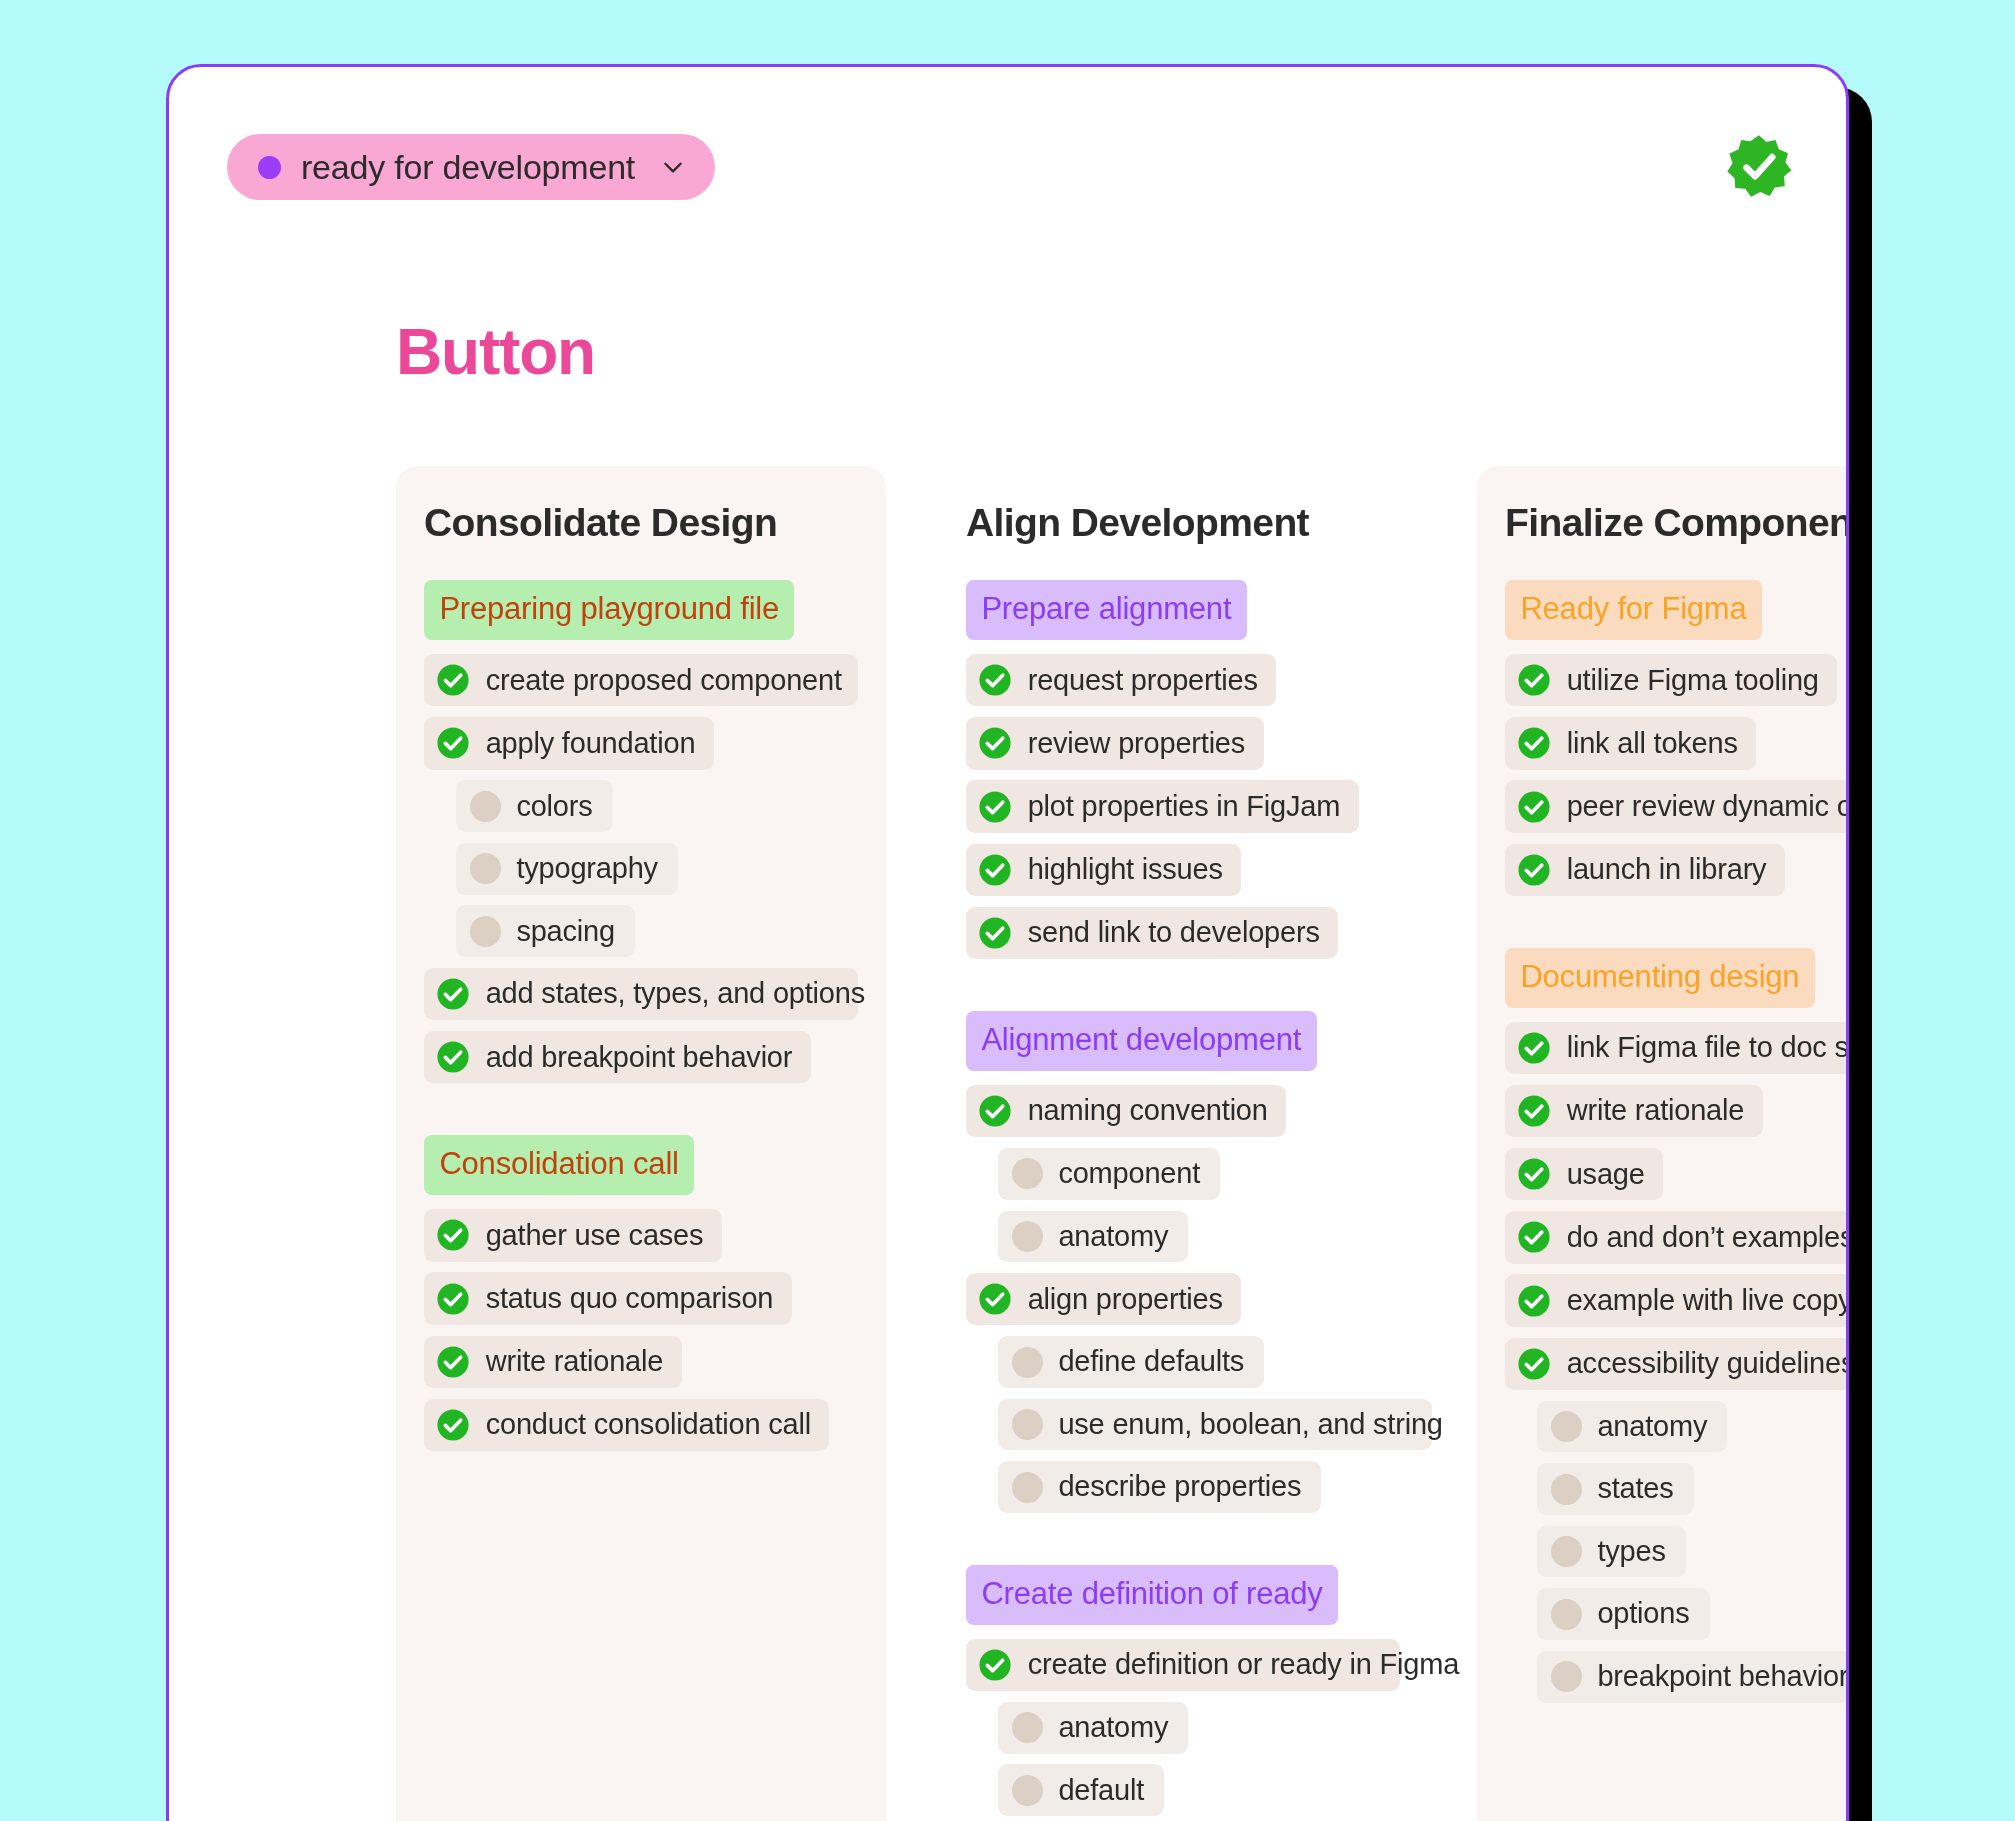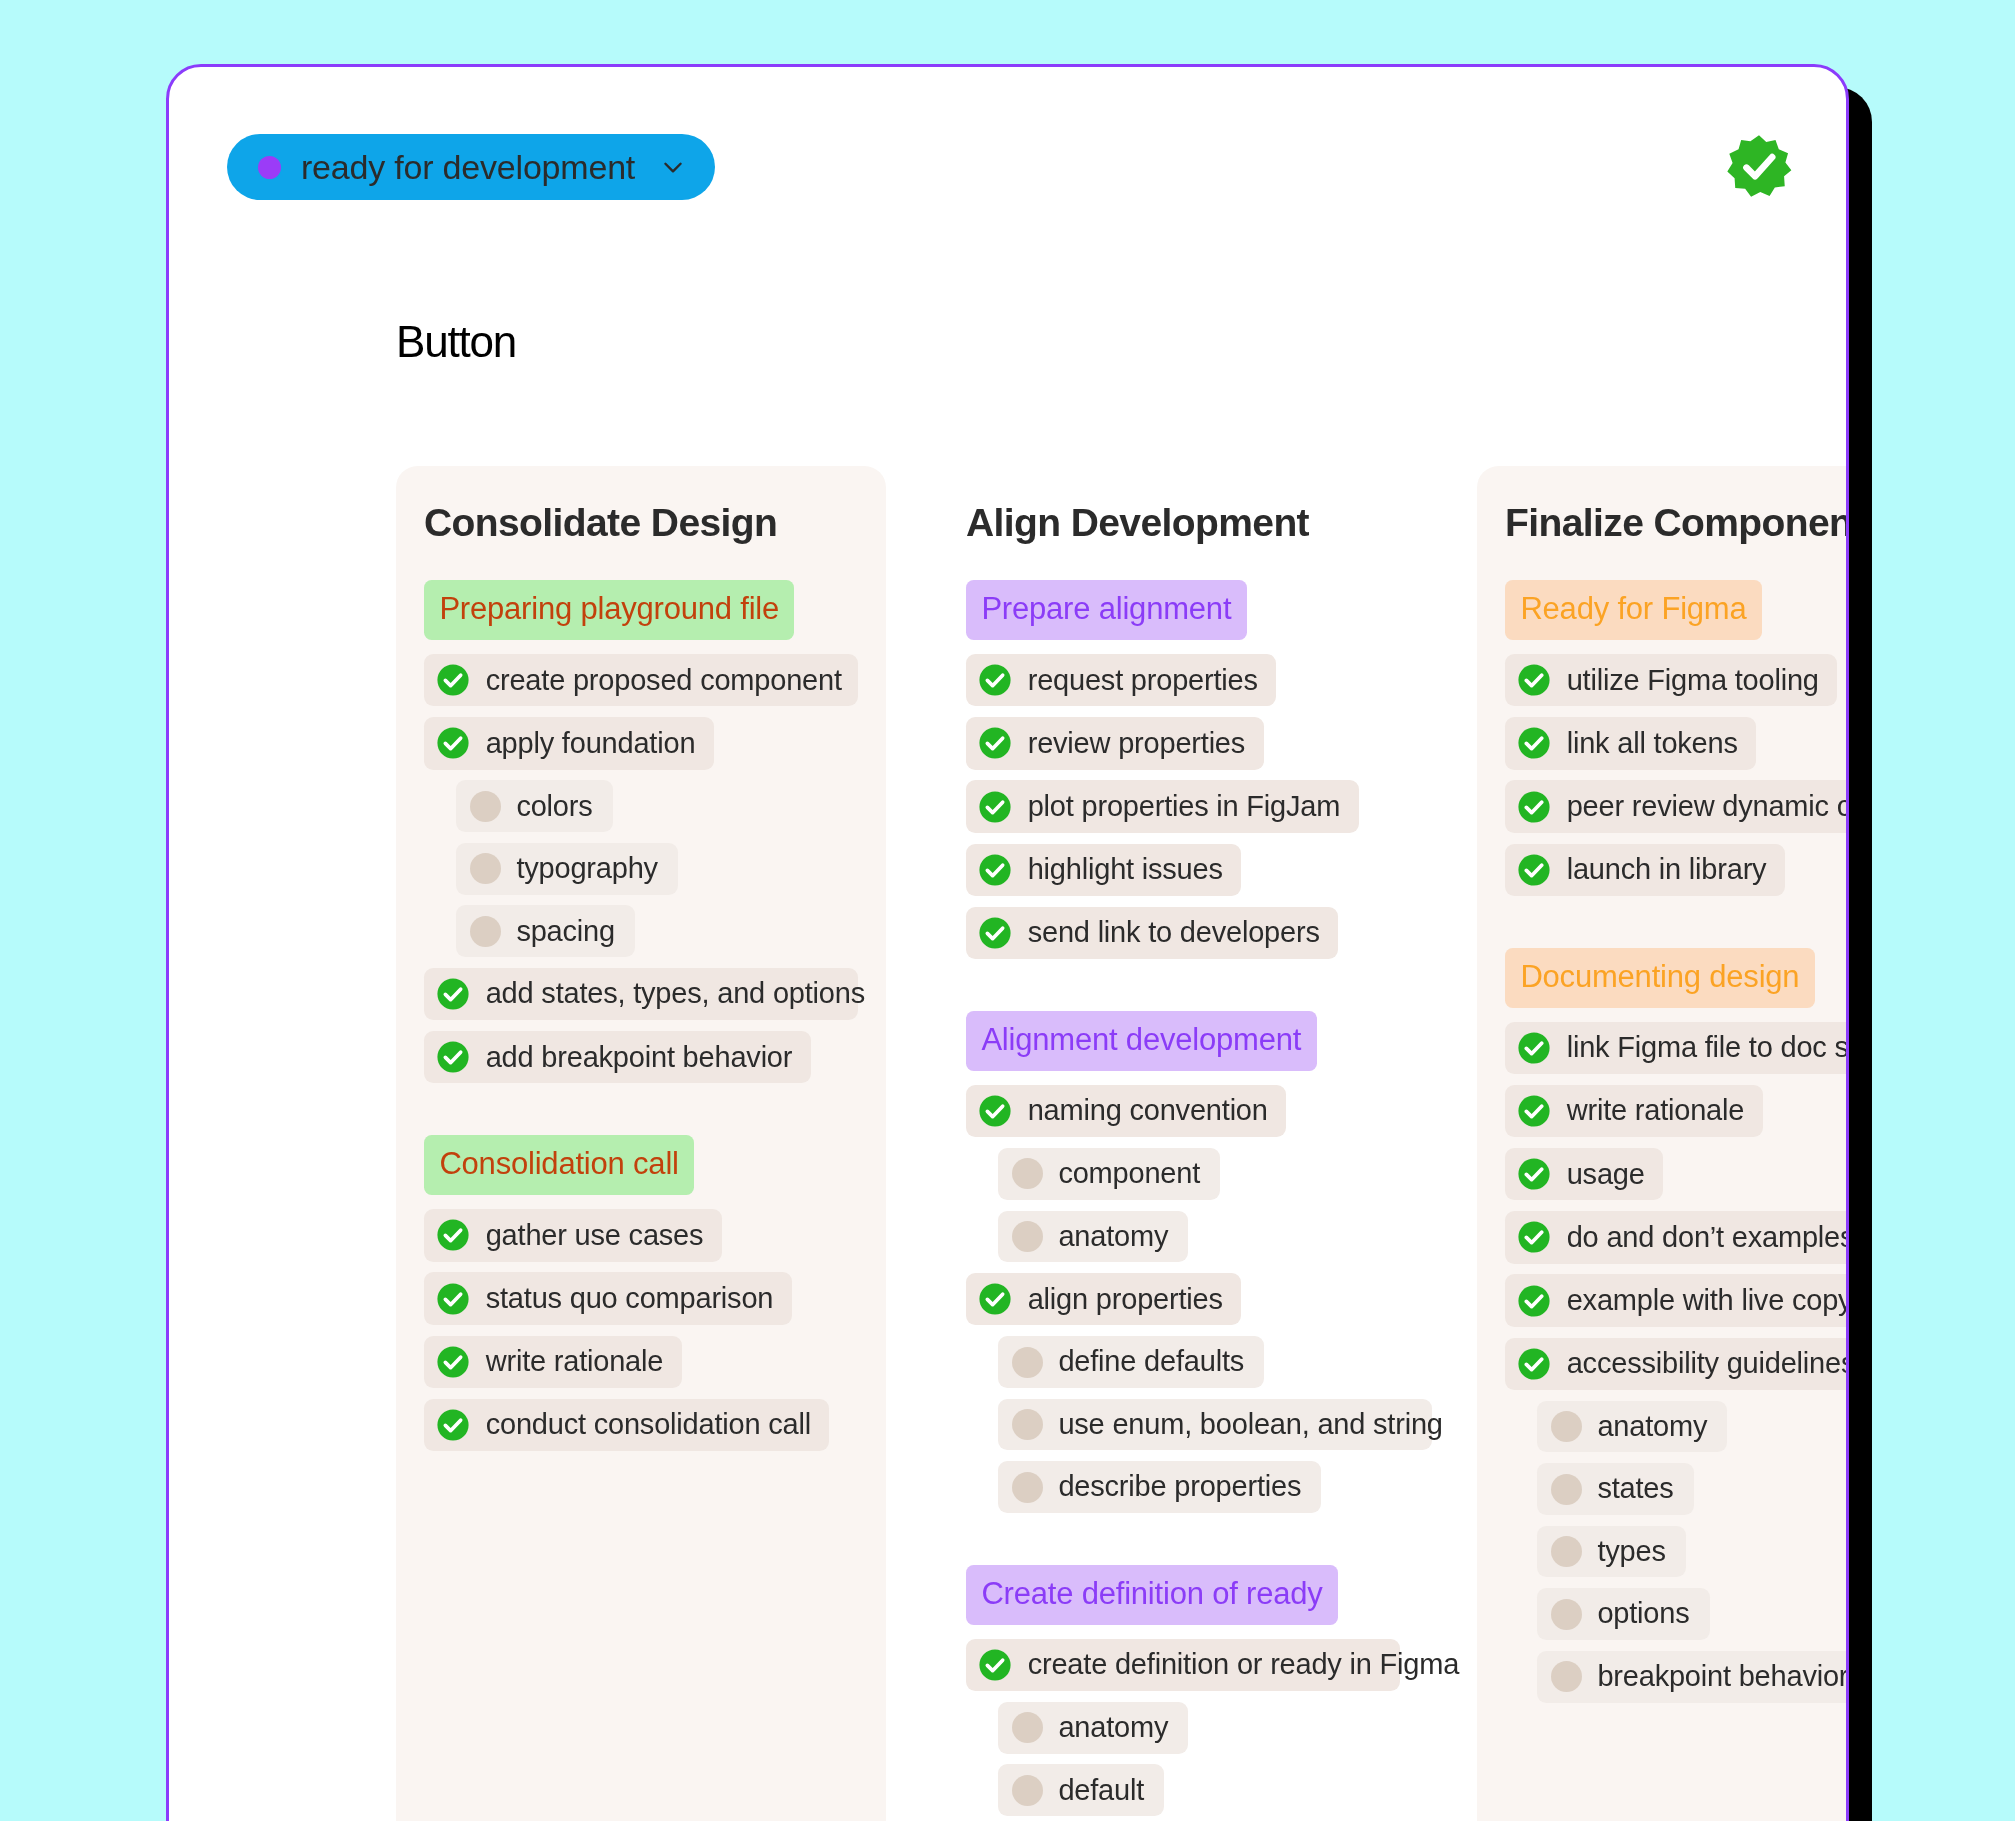--- a/index.html
+++ b/index.html
@@ -35,21 +35,21 @@
     left: 58px;
     top: 67px;
     right: 54px;
     height: 66px;
   }
 
   #status-pill {
     display: inline-flex;
     align-items: center;
     gap: 20px;
-    background: #0ea5e9;
+    background: #f9a8d4;
     border-radius: 34px;
     padding: 14.6px 29px 14.6px 31px;
     height: 66px;
     box-sizing: border-box;
     cursor: pointer;
     justify-content: flex-end;
   }
   #status-dot {
     width: 23px;
     height: 23px;
@@ -77,23 +77,23 @@
     top: 0;
     width: 66px;
     height: 66px;
   }
 
   
   #page-title {
     position: absolute;
     left: 227px;
     top: 253px;
-    font-size: 44px;
-    font-weight: normal;
-    color: #000000;
+    font-size: 64px;
+    font-weight: bold;
+    color: #ec4899;
     letter-spacing: -1.2px;
     line-height: 1;
   }
 
   
   #board {
     position: absolute;
     left: 227px;
     top: 399px;
     right: 0;

